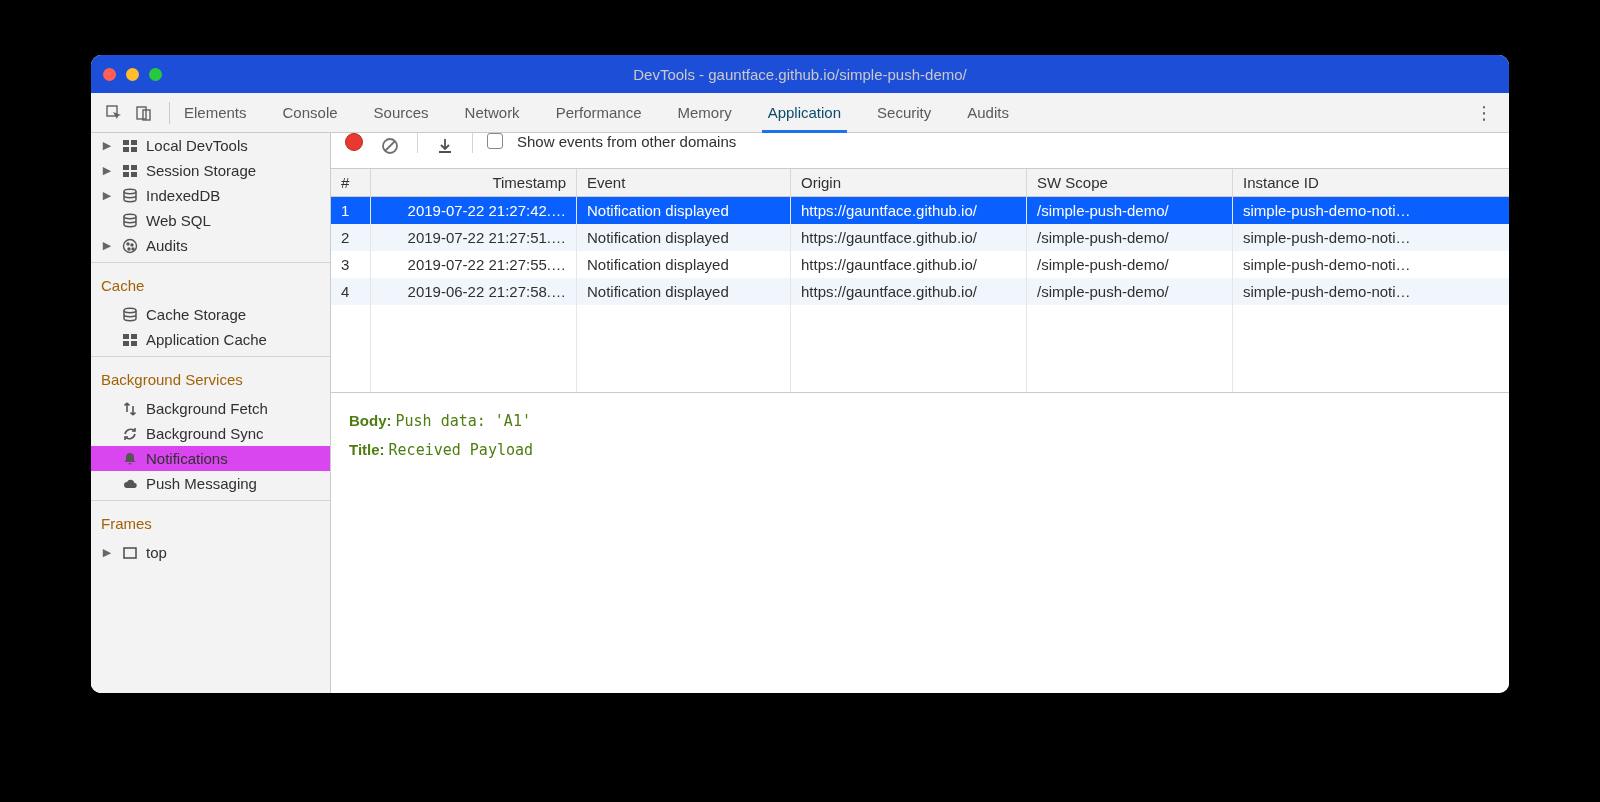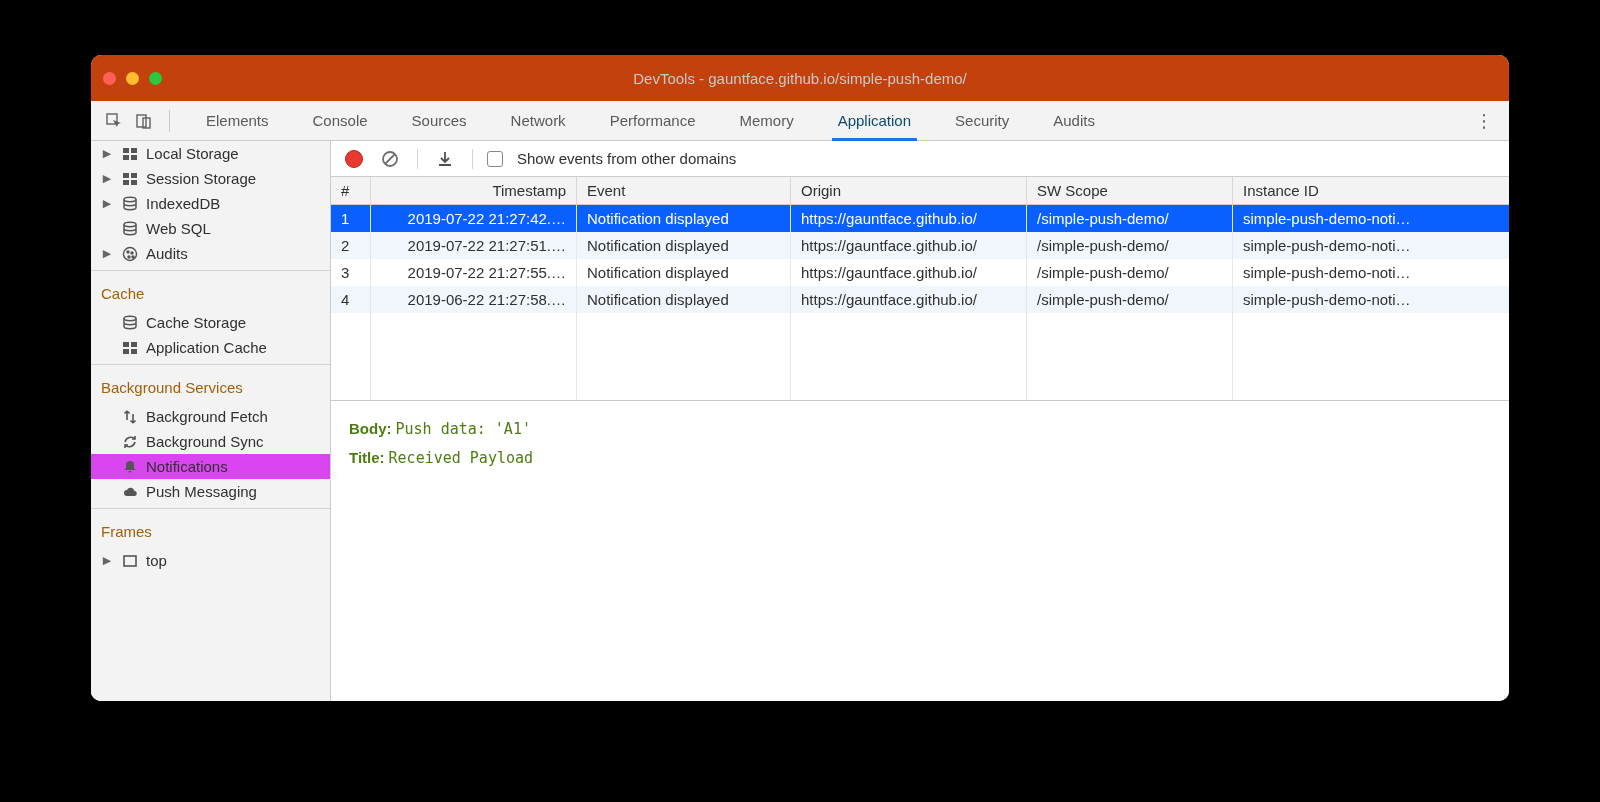--- a/index.html
+++ b/index.html
@@ -15,22 +15,22 @@
   padding-top: 55px;
 }
 .window {
   width: 1418px;
   background: #f3f3f3;
   border-radius: 10px;
   overflow: hidden;
   box-shadow: 0 20px 60px rgba(0,0,0,.5);
 }
 .title-bar {
-  height: 46px;
-  background: #c2410c;
+  height: 38px;
+  background: #1d4ed8;
   display: flex;
   align-items: center;
   padding: 0 12px;
   position: relative;
 }
 .traffic { display: flex; gap: 10px; }
 .dot { width: 13px; height: 13px; border-radius: 50%; }
 .dot.red { background: #ff5f57; }
 .dot.yel { background: #febc2e; }
 .dot.grn { background: #28c840; }
@@ -44,21 +44,21 @@
   border-bottom: 1px solid #cbcbcb;
   display: flex; align-items: center;
   padding: 0 10px;
   gap: 4px;
 }
 .ico-btn {
   width: 26px; height: 26px; display: flex; align-items: center; justify-content: center;
   color: #606060; cursor: pointer;
 }
 .tabs-sep { width: 1px; height: 22px; background: #cbcbcb; margin: 0 8px; }
-.top-tabs { display: flex; gap: 40px; margin-left: 22px; }
+.top-tabs { display: flex; gap: 32px; margin-left: 0; }
 .top-tab { padding: 9px 2px; color: #5a5a5a; cursor: pointer; position: relative; }
 .top-tab.active { color: #0c4a6e; }
 .top-tab.active::after {
   content: ""; position: absolute; left: -4px; right: -4px; bottom: -3px;
   height: 3px; background: #1a73e8;
 }
 .kebab { margin-left: auto; font-size: 18px; color: #5a5a5a; cursor: pointer; padding: 0 6px; }
 .body {
   display: flex;
   height: 560px;
@@ -87,21 +87,21 @@
 .exp-caret.blank { visibility: hidden; }
 .side-ico { width: 17px; height: 17px; display: inline-flex; align-items: center; justify-content: center; color: #555; }
 .main {
   flex: 1;
   display: flex; flex-direction: column;
   min-width: 0;
 }
 .toolbar {
   height: 36px;
   border-bottom: 1px solid #cbcbcb;
-  display: flex; align-items: center; gap: 14px;
+  display: flex; gap: 14px;
   padding: 0 14px;
   background: #fff;
 }
 .rec-dot {
   width: 18px; height: 18px; border-radius: 50%;
   background: #e8382f; border: 1px solid #b82a22;
 }
 .toolbar .tb-sep { width: 1px; height: 20px; background: #d4d4d4; }
 .chk { width: 16px; height: 16px; border: 1px solid #888; border-radius: 3px; background: #fff; }
 .table {
@@ -190,21 +190,21 @@
           <div class="side-item">
             <span class="exp-caret">▶</span>
             <span class="side-ico">
               <svg width="16" height="16" viewBox="0 0 16 16" fill="#555">
                 <rect x="1" y="2" width="6" height="5"></rect>
                 <rect x="9" y="2" width="6" height="5"></rect>
                 <rect x="1" y="9" width="6" height="5"></rect>
                 <rect x="9" y="9" width="6" height="5"></rect>
               </svg>
             </span>
-            <span>Local Storage</span>
+            <span>Local DevTools</span>
           </div>
           <div class="side-item">
             <span class="exp-caret">▶</span>
             <span class="side-ico">
               <svg width="16" height="16" viewBox="0 0 16 16" fill="#555">
                 <rect x="1" y="2" width="6" height="5"></rect>
                 <rect x="9" y="2" width="6" height="5"></rect>
                 <rect x="1" y="9" width="6" height="5"></rect>
                 <rect x="9" y="9" width="6" height="5"></rect>
               </svg>

